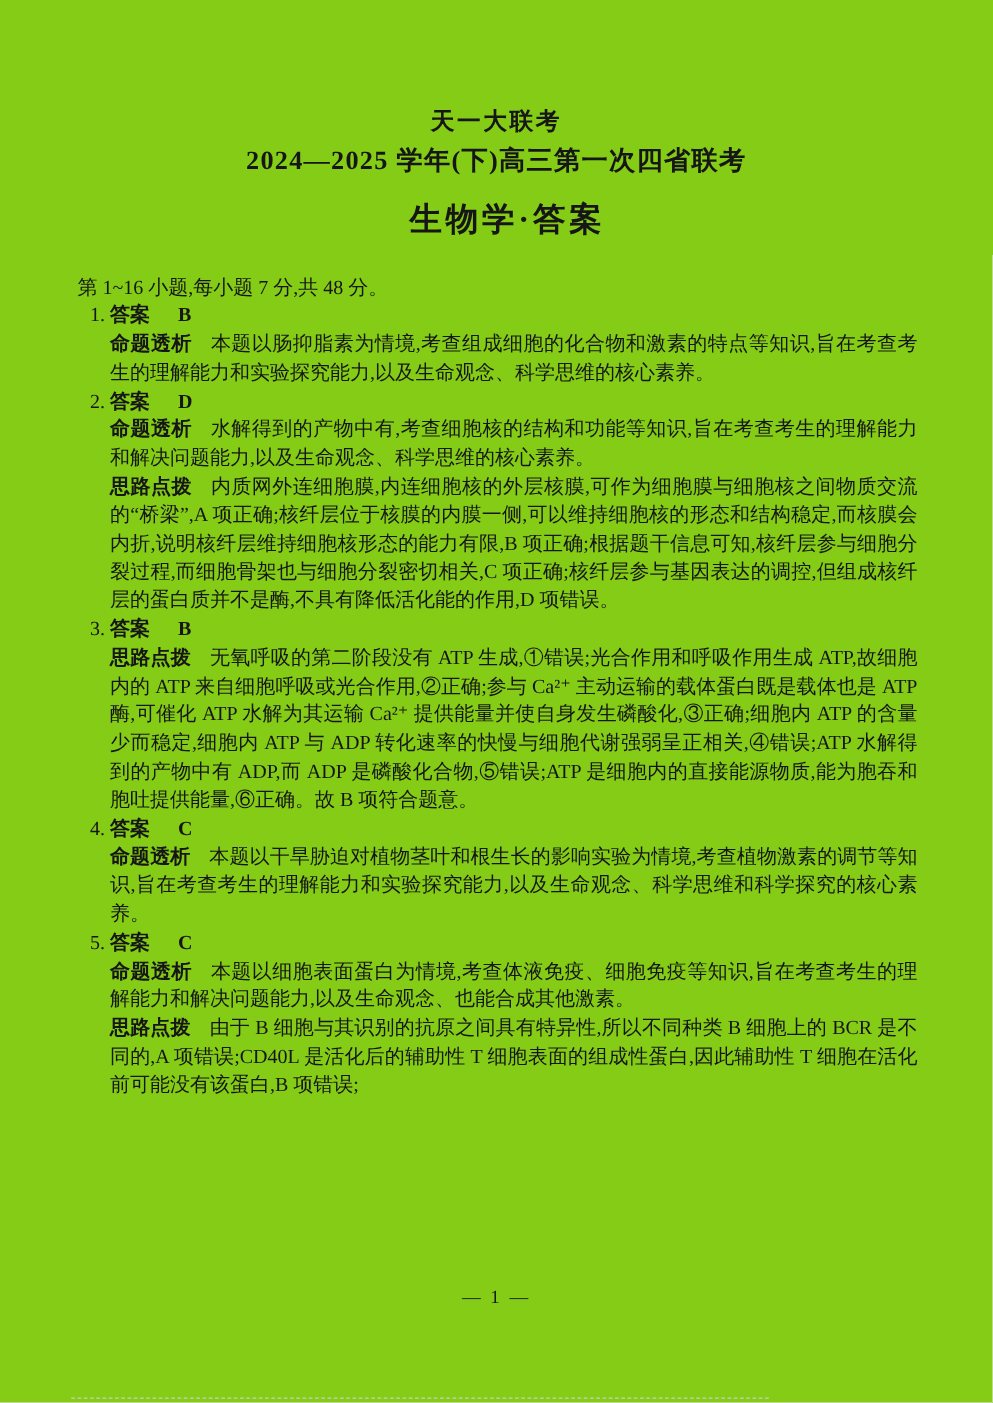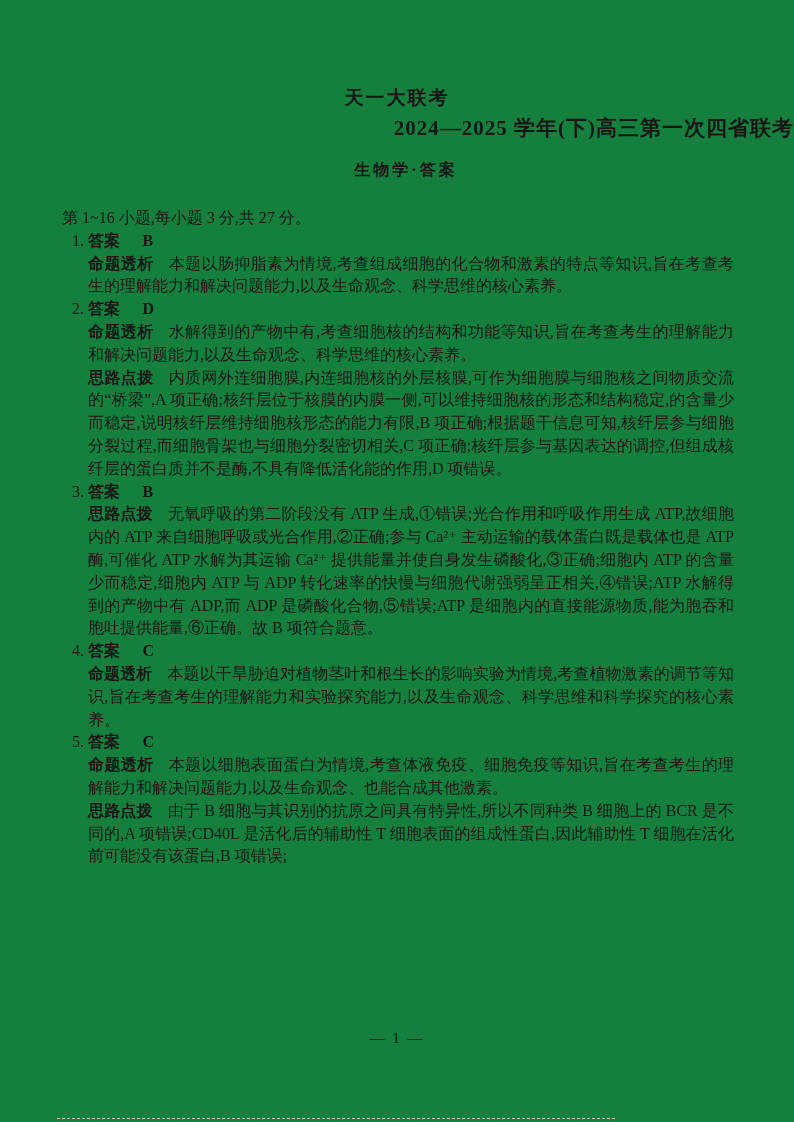--- a/index.html
+++ b/index.html
@@ -5,45 +5,44 @@
   html, body {
     margin: 0;
     padding: 0;
     background: #e9e9e9;
   }
   .page {
     position: relative;
     width: 794px;
     height: 1122px;
     margin: 0 auto;
-    background: #15803d;
+    background: #84cc16;
     overflow: hidden;
     color: #161616;
     font-family: "Liberation Serif", "DejaVu Serif", serif;
   }
   .titles {
     padding-top: 86px;
     text-align: center;
     line-height: 1.25;
   }
   .exam-brand {
     font-size: 19px;
     font-weight: bold;
     margin: 0 0 5px 0;
     letter-spacing: 2px;
   }
   .exam-session {
     font-size: 21px;
     font-weight: bold;
     margin: 0;
     letter-spacing: 1px;
-    text-align: right;
   }
   .subject-title {
-    font-size: 16px;
+    font-size: 26px;
     font-weight: bold;
     margin: 19px 0 0 18px;
     letter-spacing: 3px;
   }
   .body {
     padding: 27px 60px 0 62px;
     font-size: 16px;
     line-height: 22.8px;
     text-align: justify;
   }
@@ -99,35 +98,35 @@
 <div class="page">
 
   <div class="titles">
     <p class="exam-brand">天一大联考</p>
     <p class="exam-session">2024—2025 学年(下)高三第一次四省联考</p>
     <p class="subject-title">生物学·答案</p>
   </div>
 
   <div class="body">
 
-    <p class="intro">第 1~16 小题,每小题 3 分,共 27 分。</p>
+    <p class="intro">第 1~16 小题,每小题 7 分,共 48 分。</p>
 
     <div class="question">
       <div class="answer-line">
         <span class="qnum">1.</span><span class="hei label">答案</span><span class="answer-letter">B</span>
       </div>
-      <p class="para"><span class="hei label">命题透析</span><span>本题以肠抑脂素为情境,考查组成细胞的化合物和激素的特点等知识,旨在考查考生的理解能力和解决问题能力,以及生命观念、科学思维的核心素养。</span></p>
+      <p class="para"><span class="hei label">命题透析</span><span>本题以肠抑脂素为情境,考查组成细胞的化合物和激素的特点等知识,旨在考查考生的理解能力和实验探究能力,以及生命观念、科学思维的核心素养。</span></p>
     </div>
 
     <div class="question">
       <div class="answer-line">
         <span class="qnum">2.</span><span class="hei label">答案</span><span class="answer-letter">D</span>
       </div>
       <p class="para"><span class="hei label">命题透析</span><span>水解得到的产物中有,考查细胞核的结构和功能等知识,旨在考查考生的理解能力和解决问题能力,以及生命观念、科学思维的核心素养。</span></p>
-      <p class="para"><span class="hei label">思路点拨</span><span>内质网外连细胞膜,内连细胞核的外层核膜,可作为细胞膜与细胞核之间物质交流的“桥梁”,A 项正确;核纤层位于核膜的内膜一侧,可以维持细胞核的形态和结构稳定,的含量少而稳定,说明核纤层维持细胞核形态的能力有限,B 项正确;根据题干信息可知,核纤层参与细胞分裂过程,而细胞骨架也与细胞分裂密切相关,C 项正确;核纤层参与基因表达的调控,但组成核纤层的蛋白质并不是酶,不具有降低活化能的作用,D 项错误。</span></p>
+      <p class="para"><span class="hei label">思路点拨</span><span>内质网外连细胞膜,内连细胞核的外层核膜,可作为细胞膜与细胞核之间物质交流的“桥梁”,A 项正确;核纤层位于核膜的内膜一侧,可以维持细胞核的形态和结构稳定,而核膜会内折,说明核纤层维持细胞核形态的能力有限,B 项正确;根据题干信息可知,核纤层参与细胞分裂过程,而细胞骨架也与细胞分裂密切相关,C 项正确;核纤层参与基因表达的调控,但组成核纤层的蛋白质并不是酶,不具有降低活化能的作用,D 项错误。</span></p>
     </div>
 
     <div class="question">
       <div class="answer-line">
         <span class="qnum">3.</span><span class="hei label">答案</span><span class="answer-letter">B</span>
       </div>
       <p class="para"><span class="hei label">思路点拨</span><span>无氧呼吸的第二阶段没有 ATP 生成,①错误;光合作用和呼吸作用生成 ATP,故细胞内的 ATP 来自细胞呼吸或光合作用,②正确;参与 Ca²⁺ 主动运输的载体蛋白既是载体也是 ATP 酶,可催化 ATP 水解为其运输 Ca²⁺ 提供能量并使自身发生磷酸化,③正确;细胞内 ATP 的含量少而稳定,细胞内 ATP 与 ADP 转化速率的快慢与细胞代谢强弱呈正相关,④错误;ATP 水解得到的产物中有 ADP,而 ADP 是磷酸化合物,⑤错误;ATP 是细胞内的直接能源物质,能为胞吞和胞吐提供能量,⑥正确。故 B 项符合题意。</span></p>
     </div>
 
     <div class="question">

